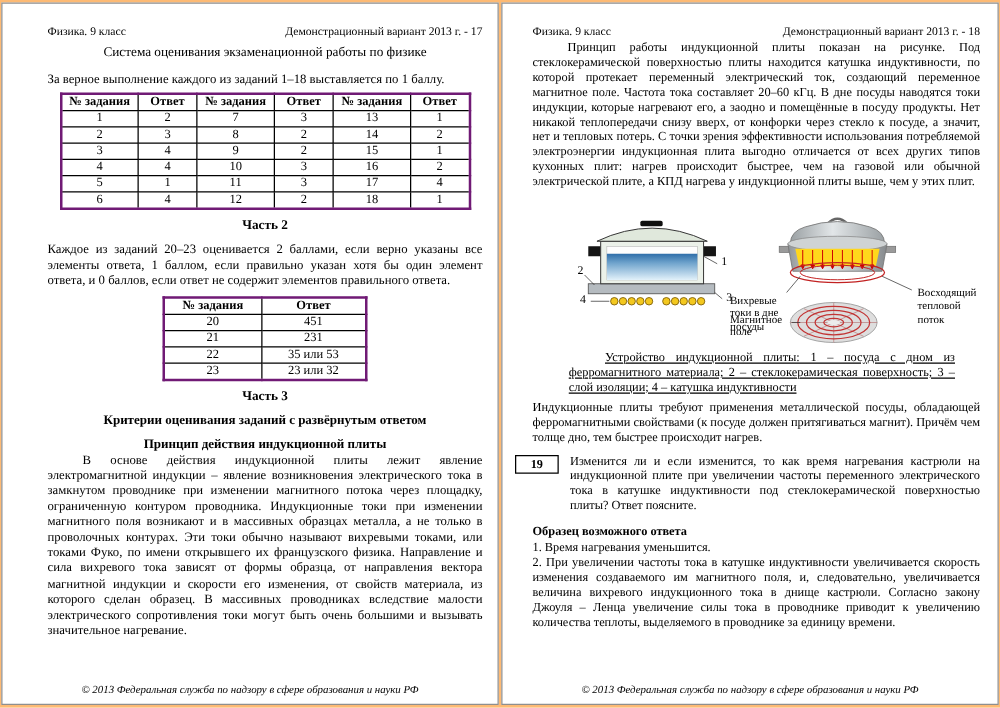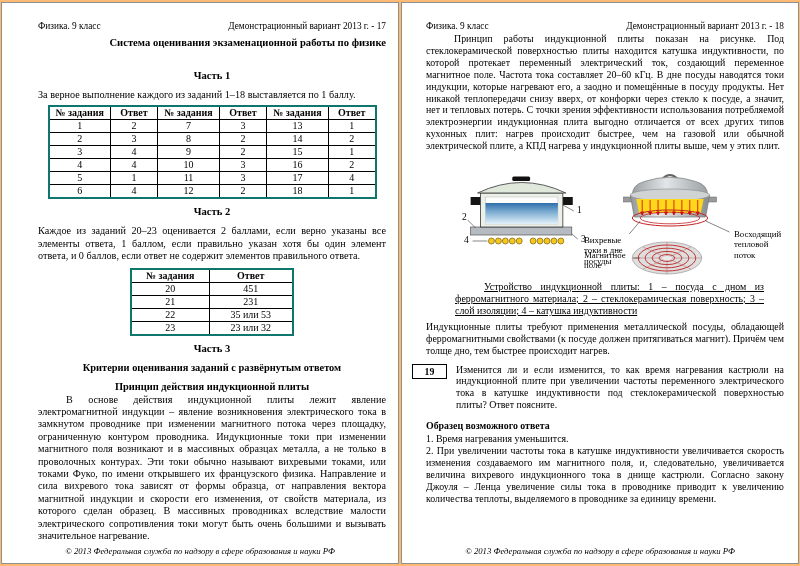--- a/index.html
+++ b/index.html
@@ -7,32 +7,32 @@
   body { font-family:"Liberation Serif","DejaVu Serif",serif; color:#000; overflow:hidden; }
   .spread { display:flex; width:800px; height:566px; background:#fdba74; }
   .page { position:relative; width:398px; height:562px; margin-top:2px; background:#fff;
           border:1px solid #8f8f8f; }
   .page.left  { margin-left:1px; padding:18px 12px 6px 36px; }
   .page.right { margin-left:2px; padding:18px 14px 6px 24px; }
 
   .pg-head { display:flex; justify-content:space-between; font-size:9.3px; margin-bottom:4px; }
   .page.right .pg-head { margin-bottom:2px; }
 
-  .doc-title { font-size:10.6px; font-weight:bold; text-align:right; margin:6px 0 22px; }
+  .doc-title { font-size:10.6px; font-weight:normal; text-align:center; margin:6px 0 10px; }
   .part-heading { font-size:10.6px; font-weight:bold; text-align:center; margin:6px 0 8px; }
   .sub-heading  { font-size:10.4px; font-weight:bold; text-align:center; margin:4px 0 8px; }
   .sub-heading.tight { margin:2px 0 2px;text-align:center; }
 
   .page.left  p { font-size:10.2px; line-height:12.4px; }
   .page.right p { font-size:9.9px;  line-height:11.9px; }
   .just   { text-align:justify; }
   .indent { text-indent:28px; }
   .mb4 { margin-bottom:4px; } .mb5 { margin-bottom:5px; }
 
-  table.ans-table { border-collapse:collapse; margin:0 auto 7px; border:2px solid #0f766e; }
+  table.ans-table { border-collapse:collapse; margin:0 auto 7px; border:2px solid #701a75; }
   table.ans-table th, table.ans-table td {
     border:1px solid #000; font-size:10px; text-align:center;
     padding:0 4px; height:13px; line-height:12px; font-weight:normal; }
   table.ans-table th { font-weight:bold; }
   table.t1 th:nth-child(odd), table.t1 td:nth-child(odd)   { width:62px; }
   table.t1 th:nth-child(even), table.t1 td:nth-child(even) { width:47px; }
   table.t2 th:nth-child(1), table.t2 td:nth-child(1) { width:78px; }
   table.t2 th:nth-child(2), table.t2 td:nth-child(2) { width:84px; }
 
   .figure { position:relative; width:100%; height:124px; margin:3px 0 2px; }
@@ -59,21 +59,20 @@
 <div class="spread">
 
   <section class="page left">
     <header class="pg-head">
       <span>Физика. 9 класс</span>
       <span>Демонстрационный вариант 2013 г. - 17</span>
     </header>
 
     <h1 class="doc-title">Система оценивания экзаменационной работы по физике</h1>
 
-    <h2 class="part-heading">Часть 1</h2>
     <p class="mb4">За верное выполнение каждого из заданий 1–18 выставляется по 1 баллу.</p>
     <table class="ans-table t1">
         <thead>
           <tr>
             <th>№ задания</th>
             <th>Ответ</th>
             <th>№ задания</th>
             <th>Ответ</th>
             <th>№ задания</th>
             <th>Ответ</th>

